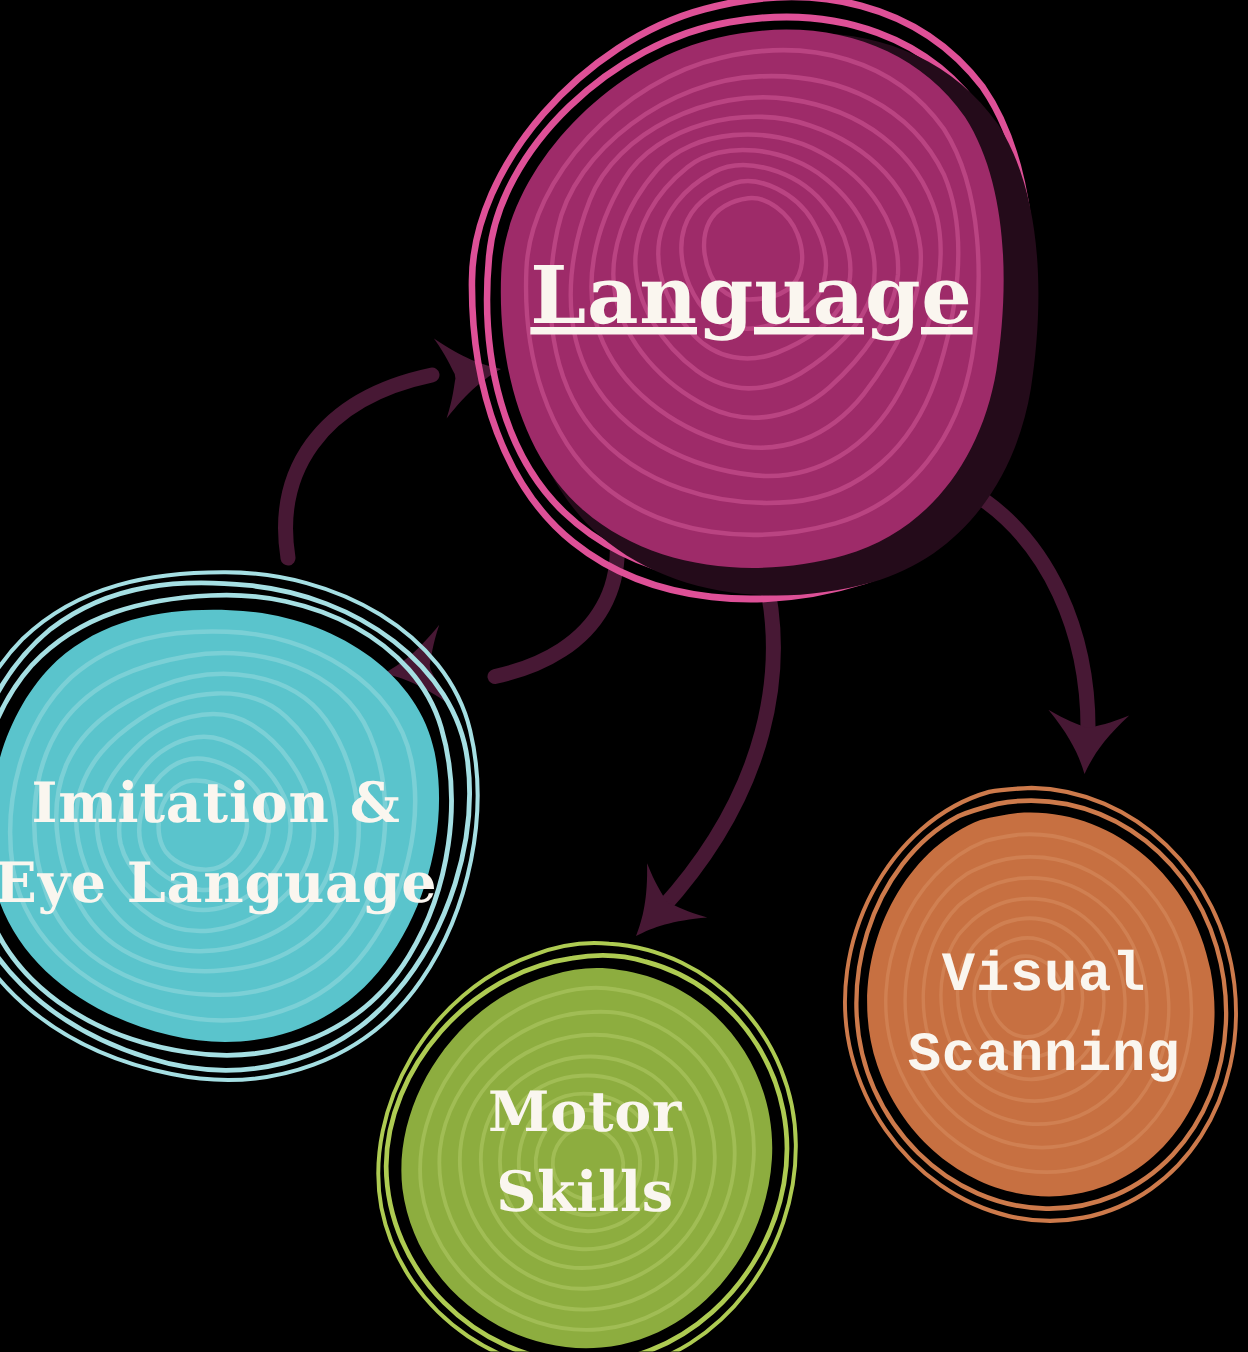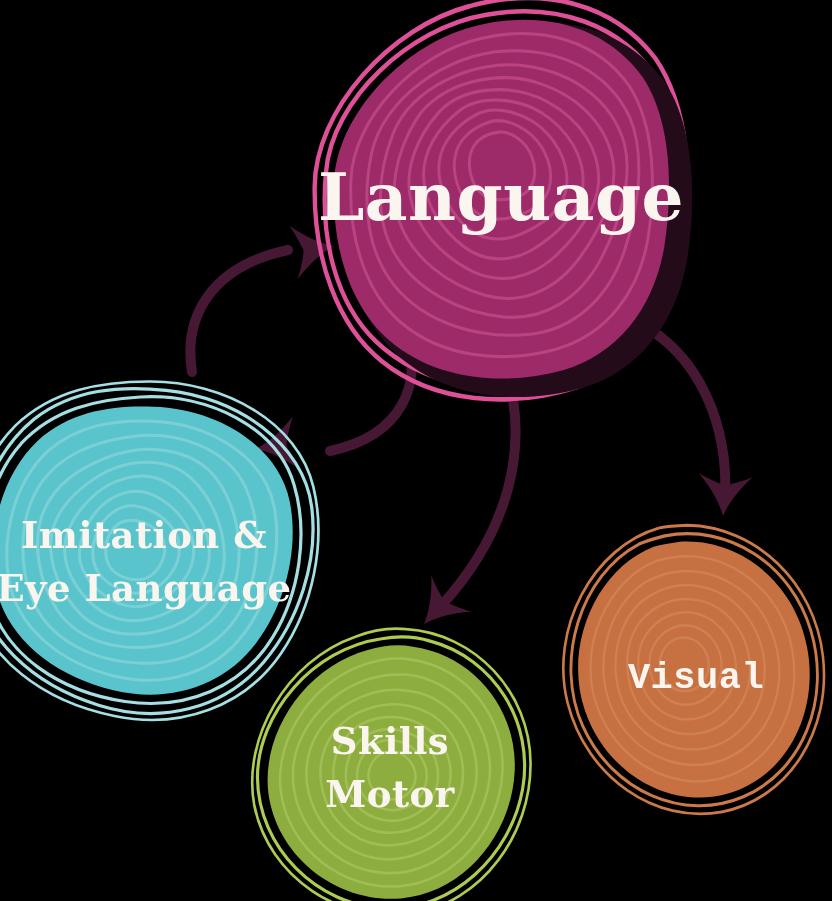--- a/index.html
+++ b/index.html
@@ -18,21 +18,21 @@
   .outG {fill:none;stroke:var(--green-outline);}
   .fillO{fill:var(--orange-fill);}     .ringO{fill:none;stroke:var(--orange-ringline);}
   .outO {fill:none;stroke:var(--orange-outline);}
   .arrow-stem{fill:none;stroke:var(--arrow);stroke-width:10;stroke-linecap:round;}
   .arrow-head{fill:var(--arrow);}
   .node-label{
     position:absolute;transform:translate(-50%,-50%);
     color:var(--label-text);font-weight:700;text-align:center;
     white-space:nowrap;letter-spacing:.5px;pointer-events:none;
   }
-  .label-lg{font-size:66px;line-height:60px;}
+  .label-lg{font-size:53px;line-height:60px;text-decoration:underline;}
   .label-sm{font-size:37px;line-height:53px;}
   .label-language {left:501px;top:197px;}
   .label-imitation{left:144px;top:549px;margin-top:13px;}
   .label-motor    {left:390px;top:768px;}
   .label-visual   {left:696px;top:678px;font-family:Liberation Mono, monospace;}
 </style>
 </head>
 <body>
 
 <svg id="scene" width="832" height="901" viewBox="0 0 832 901">
@@ -123,18 +123,19 @@
 </svg>
 
 <div class="node-label label-lg label-language">
   <div>Language</div>
 </div>
 <div class="node-label label-sm label-imitation">
   <div>Imitation &amp;</div>
   <div>Eye Language</div>
 </div>
 <div class="node-label label-sm label-motor">
+  <div>Motor</div>
   <div>Skills</div>
-  <div>Motor</div>
 </div>
 <div class="node-label label-sm label-visual">
   <div>Visual</div>
+  <div>Scanning</div>
 </div>
 
 </body></html>

